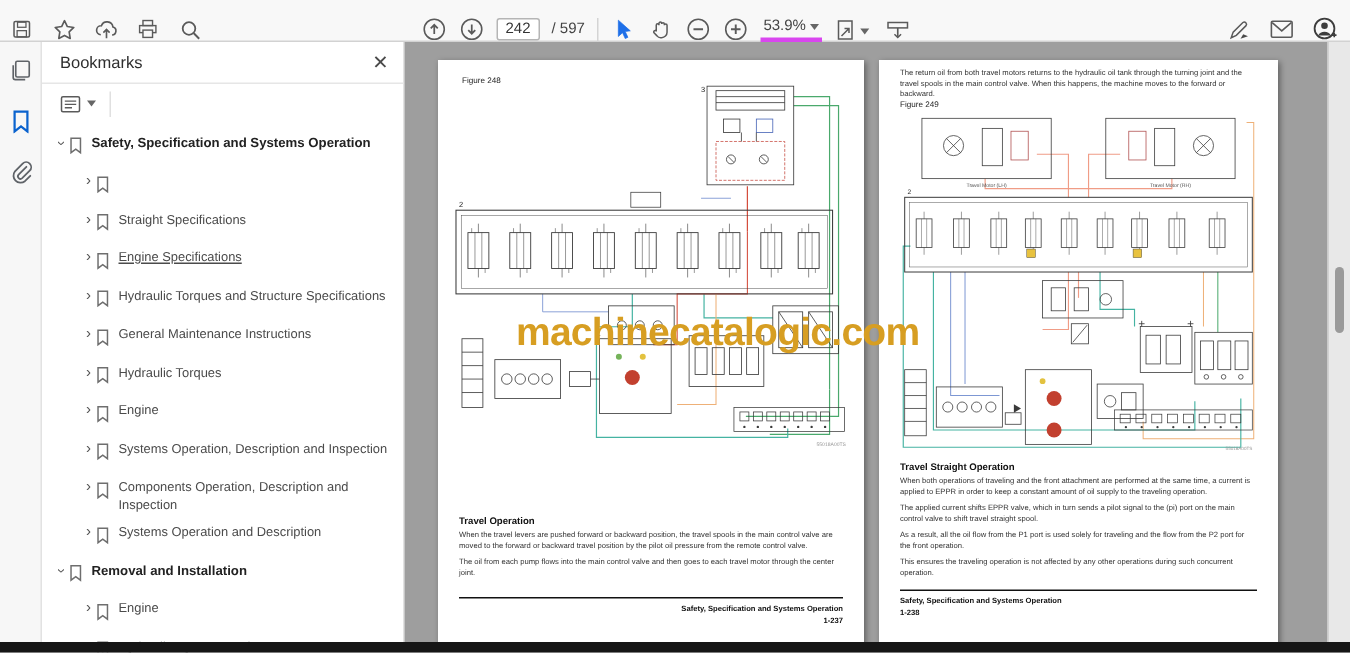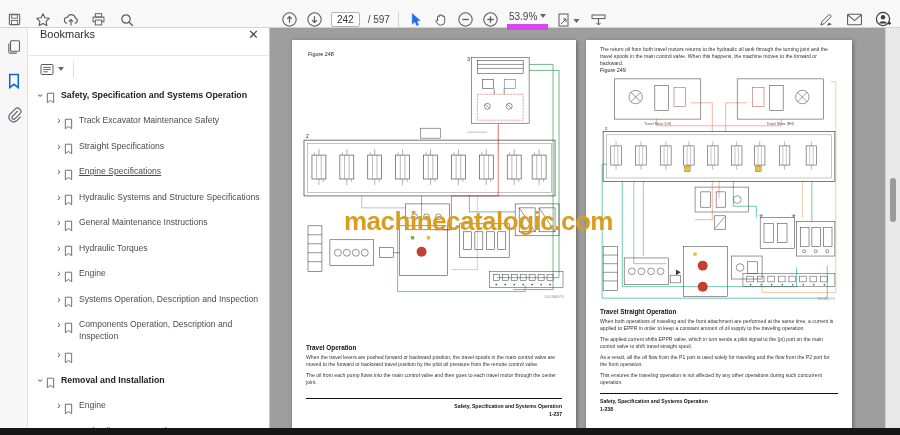--- a/index.html
+++ b/index.html
@@ -9,30 +9,30 @@
   .toolbar { position:absolute; top:0; left:0; width:900px; height:28px; background:#f8f8f8; border-bottom:1px solid #d2d2d2; z-index:30; }
   .tb-group { position:absolute; top:0; height:39px; display:flex; align-items:center; }
   .tb-left { left:6px; gap:11px; }
   .tb-nav  { left:281px; gap:8px; }
   .tb-right{ right:8px; gap:12px; }
   .tbi { width:17px; height:17px; display:flex; align-items:center; justify-content:center; color:#5a5a5a; }
   .tbi svg { display:block; }
   .page-input { display:inline-block; min-width:26px; padding:1px 5px; border:1px solid #b5b5b5; border-radius:2px; background:#fff; font-size:10px; color:#333; text-align:center; }
   .page-total { font-size:10px; color:#444; }
   .tb-divider { width:1px; height:16px; background:#d4d4d4; }
-  .zoom-level { font-size:10px; color:#444; border-bottom:6px solid #d946ef; padding:1px 2px 2px 2px; display:flex; align-items:center; gap:3px; }
+  .zoom-level { font-size:10px; color:#444; border-bottom:3px solid #d946ef; padding:1px 2px 2px 2px; display:flex; align-items:center; gap:3px; }
   .caret-down { width:0; height:0; border-left:3px solid transparent; border-right:3px solid transparent; border-top:4px solid #666; display:inline-block; }
 
   
   .rail { position:absolute; top:28px; left:0; width:28px; height:400px; background:#f7f7f7; border-right:1px solid #e2e2e2; z-index:20; display:flex; flex-direction:column; align-items:center; padding-top:10px; gap:16px; }
   .rail .ric { width:18px; height:18px; display:flex; align-items:center; justify-content:center; }
 
   
   .panel { position:absolute; top:28px; left:28px; width:242px; height:400px; background:#ffffff; border-right:1px solid #c6c6c6; z-index:20; }
-  .panel-header { height:28px; display:flex; justify-content:space-between; padding:0 10px 0 12px; border-bottom:1px solid #e6e6e6; }
+  .panel-header { height:28px; display:flex; align-items:center; justify-content:space-between; padding:0 10px 0 12px; border-bottom:1px solid #e6e6e6; }
   .panel-title { font-size:11px; color:#2e2e2e; }
   .panel-close { font-size:13px; color:#4a4a4a; line-height:1; cursor:default; }
   .panel-tools { height:26px; display:flex; align-items:center; padding:0 8px; }
   .opt-btn { display:flex; align-items:center; gap:3px; padding:2px 4px; border-right:1px solid #e0e0e0; padding-right:9px; }
   .bm-list { padding-top:4px; }
   .bm-row { display:flex; align-items:flex-start; padding:3.5px 8px 3.5px 0; }
   .bm-row.lvl0 { padding-left:8px; }
   .bm-row.lvl1 { padding-left:26px; }
   .bm-chev { width:10px; font-size:10px; color:#555; line-height:1.1; flex:0 0 10px; text-align:center; }
   .bm-chev .rot { display:inline-block; transform:rotate(90deg); }
@@ -228,42 +228,41 @@
         <span class="bm-ic"><svg width="9" height="12" viewBox="0 0 10 13">
             <path d="M1.5 1.2h7v10.6L5 9.2l-3.5 2.6z" fill="none" stroke="#6e6e6e" stroke-width="1.1"></path>
           </svg></span>
         <span class="bm-label">Safety, Specification and Systems Operation</span>
       </div>
       <div class="bm-row lvl1">
         <span class="bm-chev">›</span>
         <span class="bm-ic"><svg width="9" height="12" viewBox="0 0 10 13">
             <path d="M1.5 1.2h7v10.6L5 9.2l-3.5 2.6z" fill="none" stroke="#6e6e6e" stroke-width="1.1"></path>
           </svg></span>
-        <span class="bm-label">Track Excavator Maintenance Safety</span>
       </div>
       <div class="bm-row lvl1">
         <span class="bm-chev">›</span>
         <span class="bm-ic"><svg width="9" height="12" viewBox="0 0 10 13">
             <path d="M1.5 1.2h7v10.6L5 9.2l-3.5 2.6z" fill="none" stroke="#6e6e6e" stroke-width="1.1"></path>
           </svg></span>
         <span class="bm-label">Straight Specifications</span>
       </div>
       <div class="bm-row lvl1">
         <span class="bm-chev">›</span>
         <span class="bm-ic"><svg width="9" height="12" viewBox="0 0 10 13">
             <path d="M1.5 1.2h7v10.6L5 9.2l-3.5 2.6z" fill="none" stroke="#6e6e6e" stroke-width="1.1"></path>
           </svg></span>
         <span class="bm-label current">Engine Specifications</span>
       </div>
       <div class="bm-row lvl1">
         <span class="bm-chev">›</span>
         <span class="bm-ic"><svg width="9" height="12" viewBox="0 0 10 13">
             <path d="M1.5 1.2h7v10.6L5 9.2l-3.5 2.6z" fill="none" stroke="#6e6e6e" stroke-width="1.1"></path>
           </svg></span>
-        <span class="bm-label">Hydraulic Systems and Structure Specifications</span>
+        <span class="bm-label">Hydraulic Torques and Structure Specifications</span>
       </div>
       <div class="bm-row lvl1">
         <span class="bm-chev">›</span>
         <span class="bm-ic"><svg width="9" height="12" viewBox="0 0 10 13">
             <path d="M1.5 1.2h7v10.6L5 9.2l-3.5 2.6z" fill="none" stroke="#6e6e6e" stroke-width="1.1"></path>
           </svg></span>
         <span class="bm-label">General Maintenance Instructions</span>
       </div>
       <div class="bm-row lvl1">
         <span class="bm-chev">›</span>
@@ -291,20 +290,21 @@
         <span class="bm-ic"><svg width="9" height="12" viewBox="0 0 10 13">
             <path d="M1.5 1.2h7v10.6L5 9.2l-3.5 2.6z" fill="none" stroke="#6e6e6e" stroke-width="1.1"></path>
           </svg></span>
         <span class="bm-label">Components Operation, Description and Inspection</span>
       </div>
       <div class="bm-row lvl1">
         <span class="bm-chev">›</span>
         <span class="bm-ic"><svg width="9" height="12" viewBox="0 0 10 13">
             <path d="M1.5 1.2h7v10.6L5 9.2l-3.5 2.6z" fill="none" stroke="#6e6e6e" stroke-width="1.1"></path>
           </svg></span>
+        <span class="bm-label">Systems Operation and Description</span>
       </div>
       <div class="bm-row lvl0 sect">
         <span class="bm-chev"><span class="rot">›</span></span>
         <span class="bm-ic"><svg width="9" height="12" viewBox="0 0 10 13">
             <path d="M1.5 1.2h7v10.6L5 9.2l-3.5 2.6z" fill="none" stroke="#6e6e6e" stroke-width="1.1"></path>
           </svg></span>
         <span class="bm-label">Removal and Installation</span>
       </div>
       <div class="bm-row lvl1">
         <span class="bm-chev">›</span>

